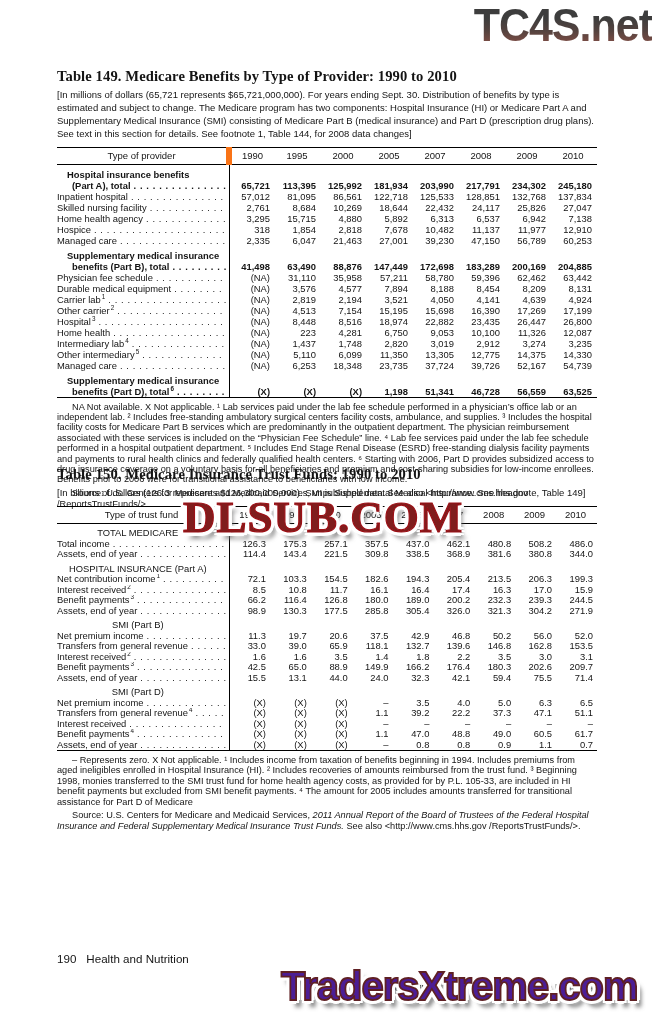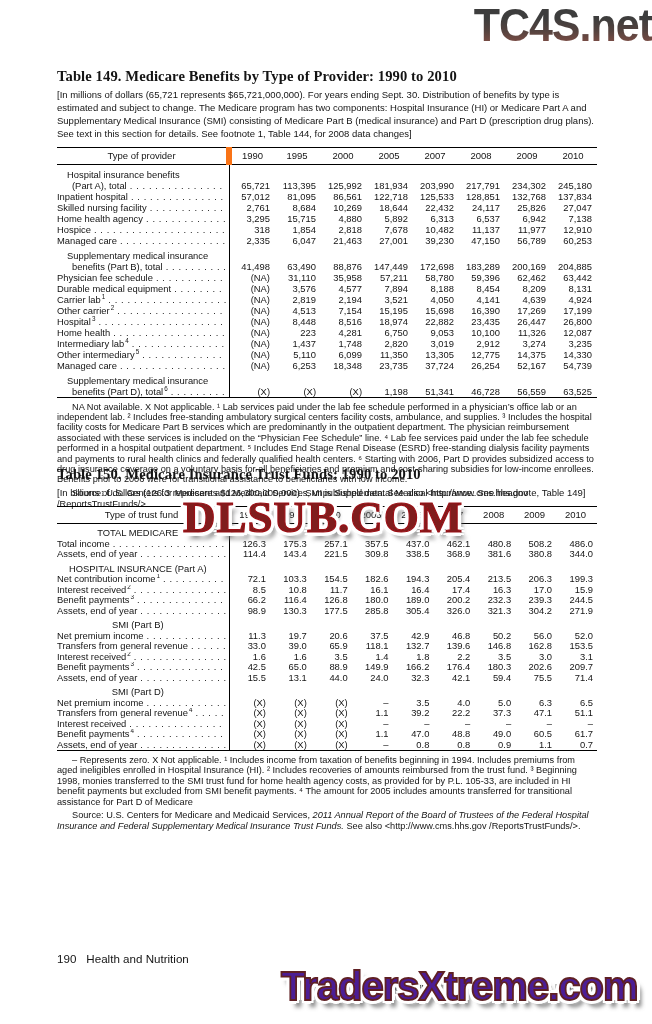--- a/index.html
+++ b/index.html
@@ -27,21 +27,21 @@
   }
   th.stub-h { text-align:center; border-right:6px solid #f97316; }
   th.yr { text-align:center; padding-right:2px; }
   col.stubcol { width:172px; }
 
   tbody td { font-size:9.4px; line-height:10.5px; vertical-align:bottom; padding:0; }
   .t149 tbody td { line-height:11px; }
   td.stub { border-right:1px solid #000; padding-right:3px; overflow:hidden; }
   td.val { text-align:right; padding-right:5px; white-space:nowrap; }
   .t150 td.val { padding-right:4px; }
-  tr.b td { font-weight:normal; }
+  tr.b td { font-weight:bold; }
   tr.gap td { padding-top:4px; }
   td.ind1 { padding-left:10px; }
   td.ind2 { padding-left:15px; }
   td.sechead { text-align:center; padding-right:10px; }
 
   .srow { display:flex; align-items:baseline; }
   .lbl { white-space:nowrap; }
   .leader { flex:1; overflow:hidden; white-space:nowrap; margin-left:3px; color:#141414; }
   .leader::after {
     content:". . . . . . . . . . . . . . . . . . . . . . . . . . . . . . . . . . . . . . . . . . . . . . . . . . . . . . . . . . . . . . . . ";
@@ -377,21 +377,21 @@
               <span class="srow">
                 <span class="lbl">Managed care</span>
                 <span class="leader"></span>
               </span>
             </td>
             <td class="val">(NA)</td>
             <td class="val">6,253</td>
             <td class="val">18,348</td>
             <td class="val">23,735</td>
             <td class="val">37,724</td>
-            <td class="val">26,254</td>
+            <td class="val">39,726</td>
             <td class="val">52,167</td>
             <td class="val">54,739</td>
           </tr>
           <tr class="gap b">
             <td class="stub ind1">Supplementary medical insurance</td>
             <td class="val"></td>
             <td class="val"></td>
             <td class="val"></td>
             <td class="val"></td>
             <td class="val"></td>

